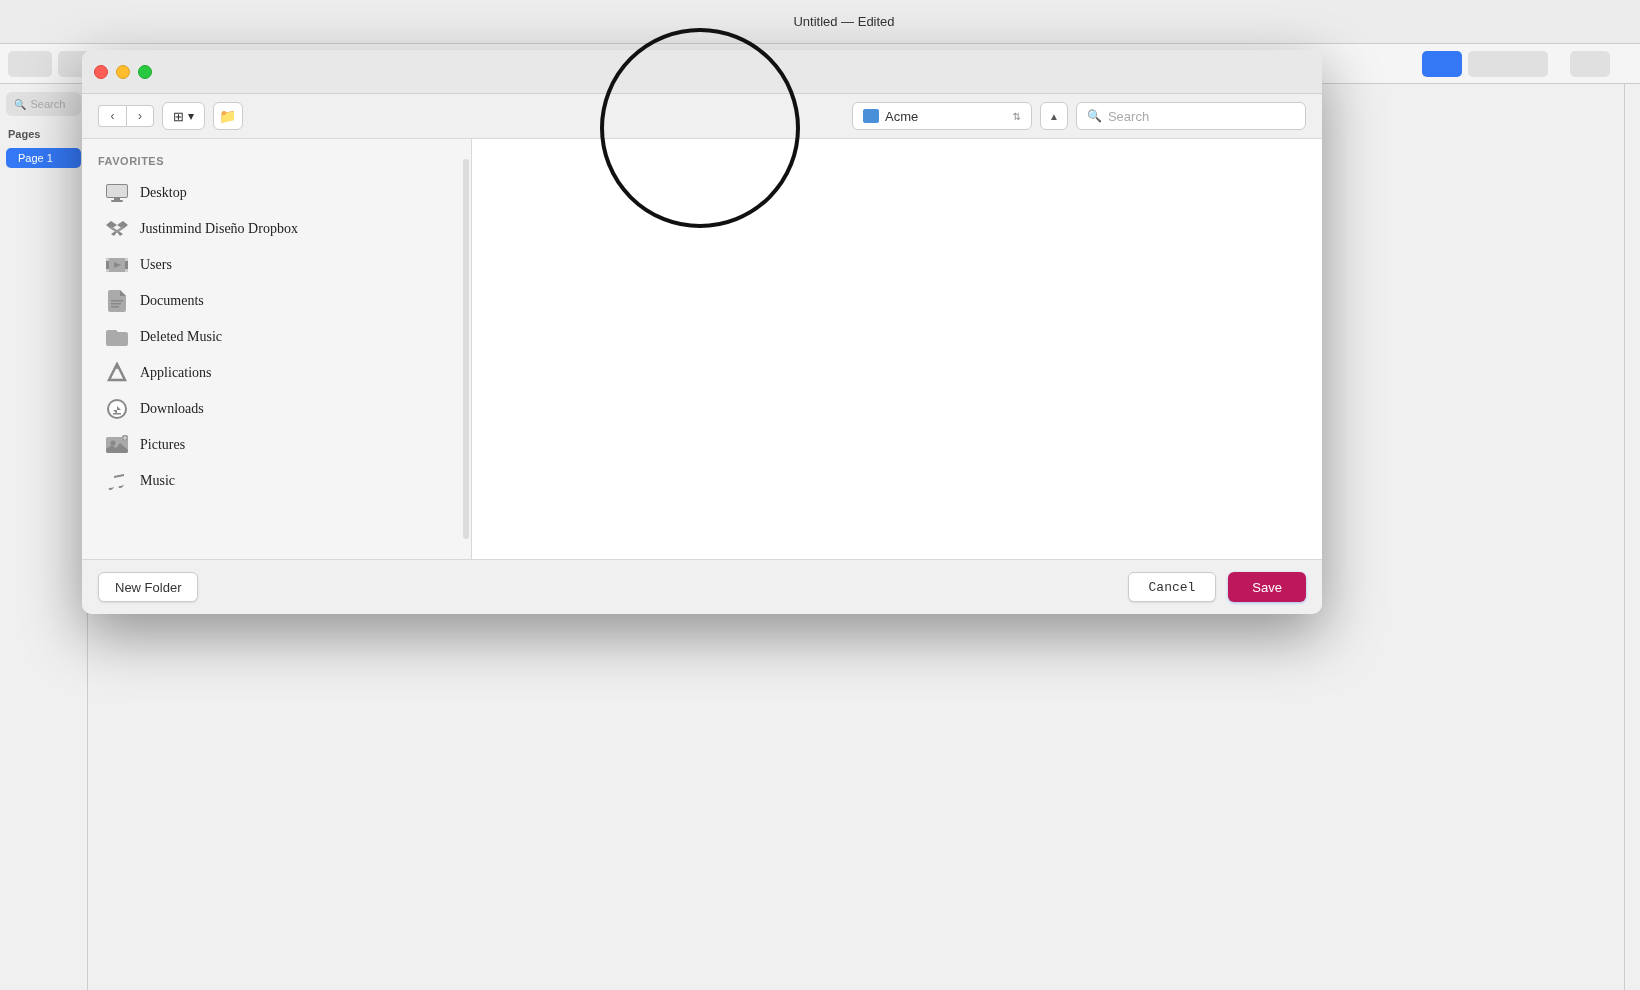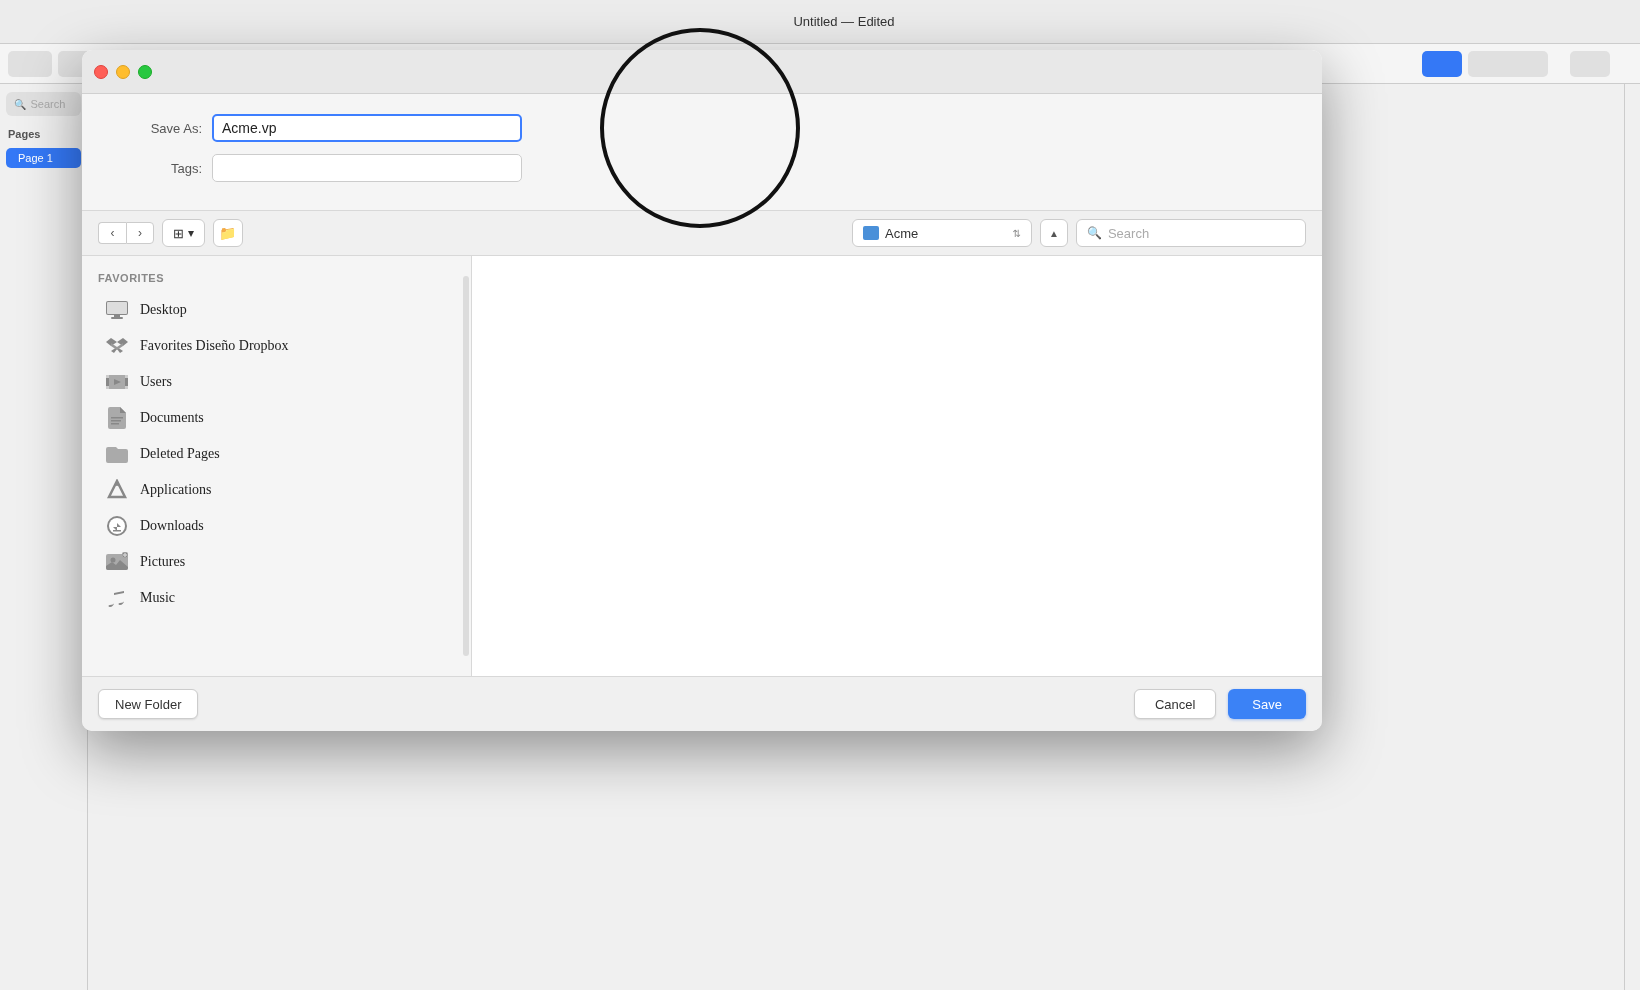--- a/index.html
+++ b/index.html
@@ -367,25 +367,26 @@
     .cancel-btn {
       height: 30px;
       padding: 0 20px;
       background: white;
       border: 1px solid #ccc;
       border-radius: 6px;
       font-size: 13px;
       color: #333;
       cursor: pointer;
       box-shadow: 0 1px 2px rgba(0,0,0,0.1);
+      font-family: Liberation Mono, monospace;
     }
     .save-btn {
       height: 30px;
       padding: 0 24px;
-      background: #3b82f6;
+      background: #be185d;
       border: none;
       border-radius: 6px;
       font-size: 13px;
       color: white;
       cursor: pointer;
       font-weight: 500;
       box-shadow: 0 1px 3px rgba(52,120,246,0.4);
     }
 
     
@@ -443,30 +444,20 @@
 <div class="save-dialog">
 
   <div class="dialog-titlebar">
     <div class="traffic-lights">
       <div class="traffic-light close"></div>
       <div class="traffic-light minimize"></div>
       <div class="traffic-light maximize"></div>
     </div>
   </div>
 
-  <div class="dialog-form">
-    <div class="form-row">
-      <label class="form-label">Save As:</label>
-      <input class="form-input" type="text" value="Acme.vp" style="">
-    </div>
-    <div class="form-row">
-      <label class="form-label">Tags:</label>
-      <input class="form-input tags" type="text" style="">
-    </div>
-  </div>
 
   <div class="dialog-toolbar">
     <div class="nav-btn-group">
       <div class="nav-btn">‹</div>
       <div class="nav-btn right">›</div>
     </div>
     <div class="view-btn">
       <span style="font-size:13px;">⊞</span>
       <span style="font-size:12px;">▾</span>
     </div>
@@ -506,21 +497,21 @@
       <div class="sidebar-item">
         <div class="sidebar-icon">
           <svg width="22" height="20" viewBox="0 0 22 20">
             <polygon points="5,2 11,6 5,10 0,6" fill="#888"></polygon>
             <polygon points="17,2 11,6 17,10 22,6" fill="#888"></polygon>
             <polygon points="11,11 5,15 8,17 11,13 14,17 17,15" fill="#888"></polygon>
             <polygon points="5,10 11,14 11,11 5,7" fill="#999"></polygon>
             <polygon points="17,10 11,14 11,11 17,7" fill="#999"></polygon>
           </svg>
         </div>
-        <span class="sidebar-item-label">Favorites Diseño Dropbox</span>
+        <span class="sidebar-item-label">Justinmind Diseño Dropbox</span>
       </div>
 
       <div class="sidebar-item">
         <div class="sidebar-icon">
           <svg width="22" height="18" viewBox="0 0 22 18">
             <rect x="0" y="2" width="22" height="14" rx="2" fill="#888"></rect>
             <rect x="0" y="2" width="3" height="3" fill="#ccc"></rect>
             <rect x="19" y="2" width="3" height="3" fill="#ccc"></rect>
             <rect x="0" y="13" width="3" height="3" fill="#ccc"></rect>
             <rect x="19" y="13" width="3" height="3" fill="#ccc"></rect>
@@ -543,21 +534,21 @@
         </div>
         <span class="sidebar-item-label">Documents</span>
       </div>
 
       <div class="sidebar-item">
         <div class="sidebar-icon">
           <svg width="22" height="18" viewBox="0 0 22 18">
             <path d="M2,2 L10,2 L12,4 L20,4 Q22,4 22,6 L22,16 Q22,18 20,18 L2,18 Q0,18 0,16 L0,4 Q0,2 2,2 Z" fill="#aaa"></path>
           </svg>
         </div>
-        <span class="sidebar-item-label">Deleted Pages</span>
+        <span class="sidebar-item-label">Deleted Music</span>
       </div>
 
       <div class="sidebar-item">
         <div class="sidebar-icon">
           <svg width="22" height="22" viewBox="0 0 22 22">
             <path d="M11,2 L3,18 L19,18 Z" fill="none" stroke="#888" stroke-width="2.5"></path>
             <circle cx="11" cy="5" r="2" fill="#888"></circle>
           </svg>
         </div>
         <span class="sidebar-item-label">Applications</span>

